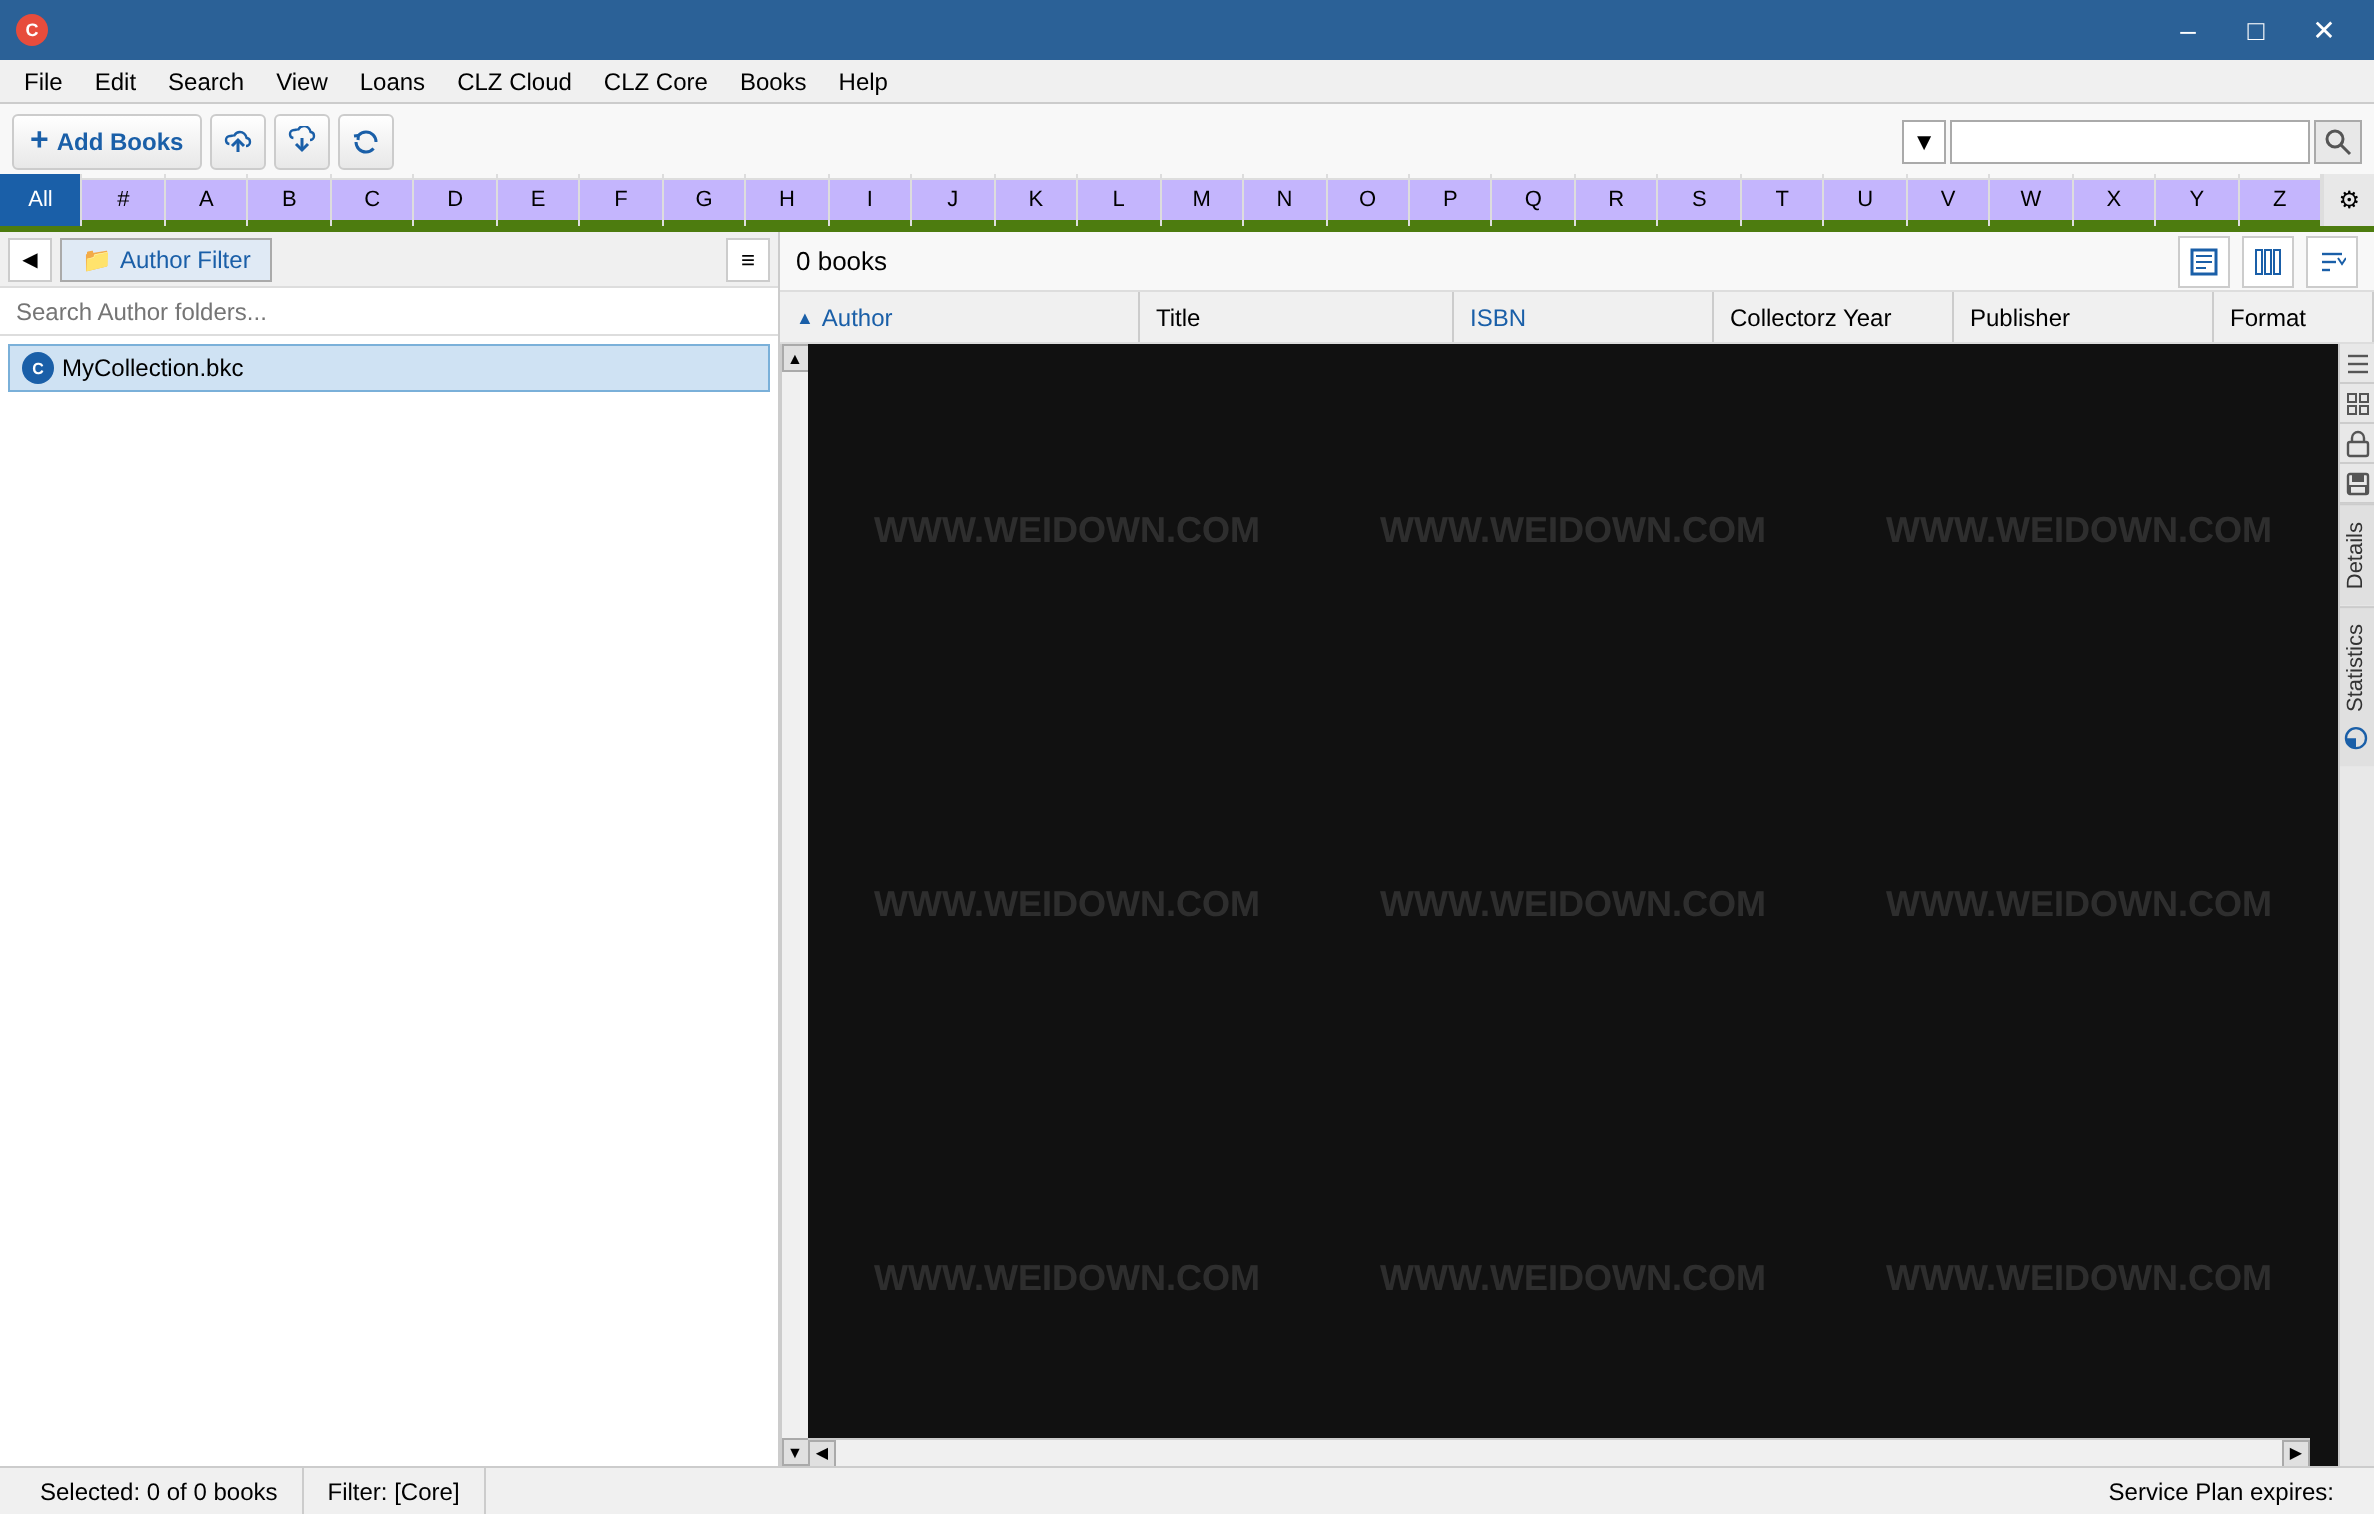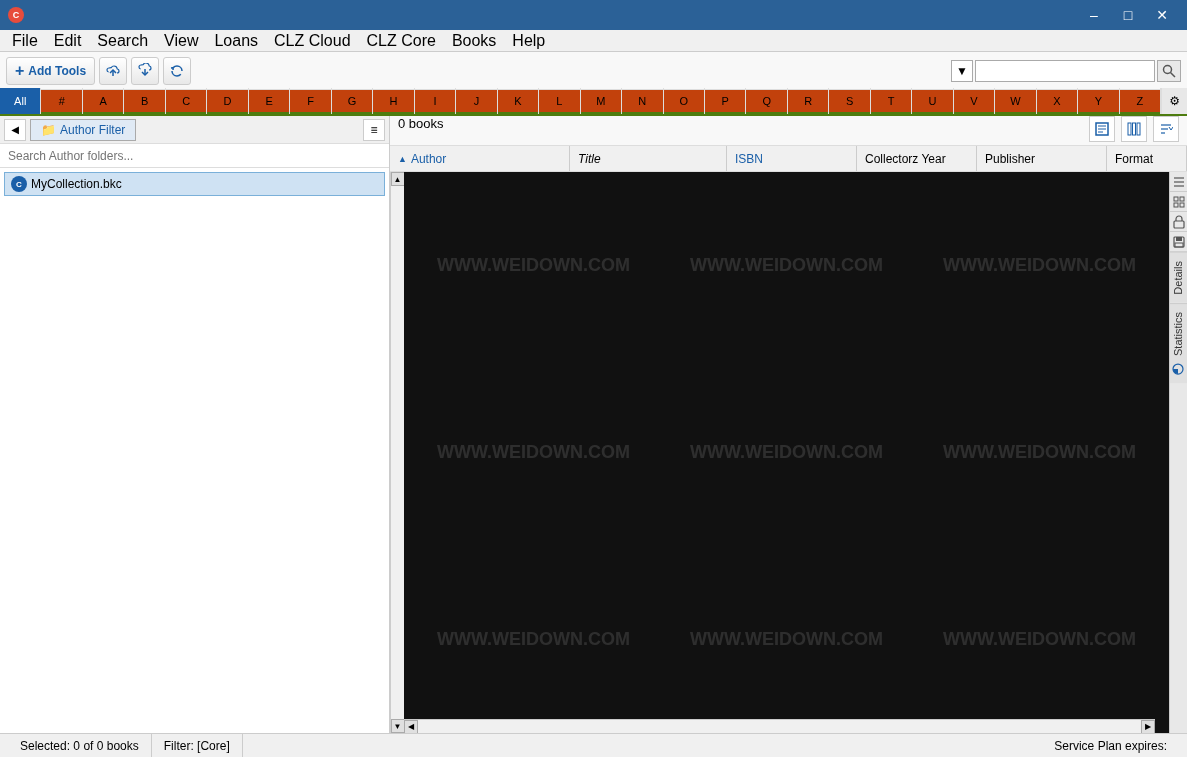--- a/index.html
+++ b/index.html
@@ -29,21 +29,21 @@
       background: #f0f0f0;
       height: 22px;
       display: flex;
       align-items: center;
       padding: 0 4px;
       border-bottom: 1px solid #ccc;
     }
     .menu-item {
       padding: 2px 8px;
       cursor: pointer;
-      font-size: 16px;
+      font-size: 12px;
     }
 
     
     #toolbar {
       background: #f8f8f8;
       height: 38px;
       display: flex;
       align-items: center;
       padding: 0 6px;
       border-bottom: 1px solid #ddd;
@@ -83,25 +83,25 @@
       width: 180px; height: 22px; border: 1px solid #aaa; padding: 0 4px; font-size: 12px;
     }
     .toolbar-search-btn {
       width: 24px; height: 22px; background: #e8e8e8; border: 1px solid #aaa;
       display: flex; align-items: center; justify-content: center; cursor: pointer;
       color: #555;
     }
 
     
     #alphabar {
-      background: #c2410c;
+      background: #c4b5fd;
       height: 26px;
       display: flex;
       align-items: center;
-      border-bottom: 4px solid #4d7c0f;
+      border-bottom: 6px solid #4d7c0f;
     }
     .alpha-btn {
       min-width: 26px; height: 26px;
       display: flex; align-items: center; justify-content: center;
       cursor: pointer; font-size: 11px; border-right: 1px solid #ddd;
       flex: 1;
     }
     .alpha-btn.active { background: #1a5fa8; color: white; }
     .alpha-settings {
       width: 26px; height: 26px; display: flex; align-items: center; justify-content: center;
@@ -171,21 +171,21 @@
       display: flex;
       flex-direction: column;
       background: white;
     }
 
     
     #right-toolbar {
       height: 30px;
       border-bottom: 1px solid #ddd;
       display: flex;
-      align-items: flex-start;
+      align-items: center;
       padding: 0 8px;
       gap: 6px;
       background: #f8f8f8;
     }
     #books-count { font-size: 13px; font-weight: normal; flex: 1; }
     .view-btn {
       width: 26px; height: 26px; border: 1px solid #ccc; background: white;
       display: flex; align-items: center; justify-content: center; cursor: pointer;
     }
 
@@ -196,21 +196,21 @@
       display: flex;
       align-items: center;
       background: #f0f0f0;
       font-size: 12px;
     }
     .col-header {
       padding: 0 8px; height: 100%; display: flex; align-items: center;
       border-right: 1px solid #ccc; cursor: pointer; gap: 4px;
     }
     .col-author { width: 180px; color: #1a5fa8; }
-    .col-title { flex: 1; font-style: italic; }
+    .col-title { flex: 1; }
     .col-isbn { width: 130px; color: #1a5fa8; }
     .col-pubyear { width: 120px; }
     .col-publisher { width: 130px; }
     .col-format { width: 80px; }
 
     
     #content-area {
       flex: 1;
       display: flex;
       position: relative;
@@ -346,21 +346,21 @@
   <span class="menu-item">Loans</span>
   <span class="menu-item">CLZ Cloud</span>
   <span class="menu-item">CLZ Core</span>
   <span class="menu-item">Books</span>
   <span class="menu-item">Help</span>
 </div>
 
 <div id="toolbar">
   <button class="toolbar-btn">
     <span style="font-size:16px;color:#1a5fa8;">+</span>
-    <span>Add Tools</span>
+    <span>Add Books</span>
   </button>
   <div class="toolbar-btn-icon">
     <svg width="16" height="16" viewBox="0 0 16 16">
       <path d="M12 10c1.1 0 2-.9 2-2 0-1-.7-1.9-1.7-2-0.3-1.7-1.8-3-3.3-3-1.2 0-2.3.7-2.8 1.7C5.5 4.6 4.6 5 4 5c-1.1 0-2 .9-2 2 0 1 .7 1.9 1.7 2" fill="none" stroke="#1a5fa8" stroke-width="1.2"></path>
       <line x1="8" y1="13" x2="8" y2="7" stroke="#1a5fa8" stroke-width="1.5"></line>
       <polyline points="5,10 8,7 11,10" fill="none" stroke="#1a5fa8" stroke-width="1.5"></polyline>
     </svg>
   </div>
   <div class="toolbar-btn-icon">
     <svg width="16" height="16" viewBox="0 0 16 16">

